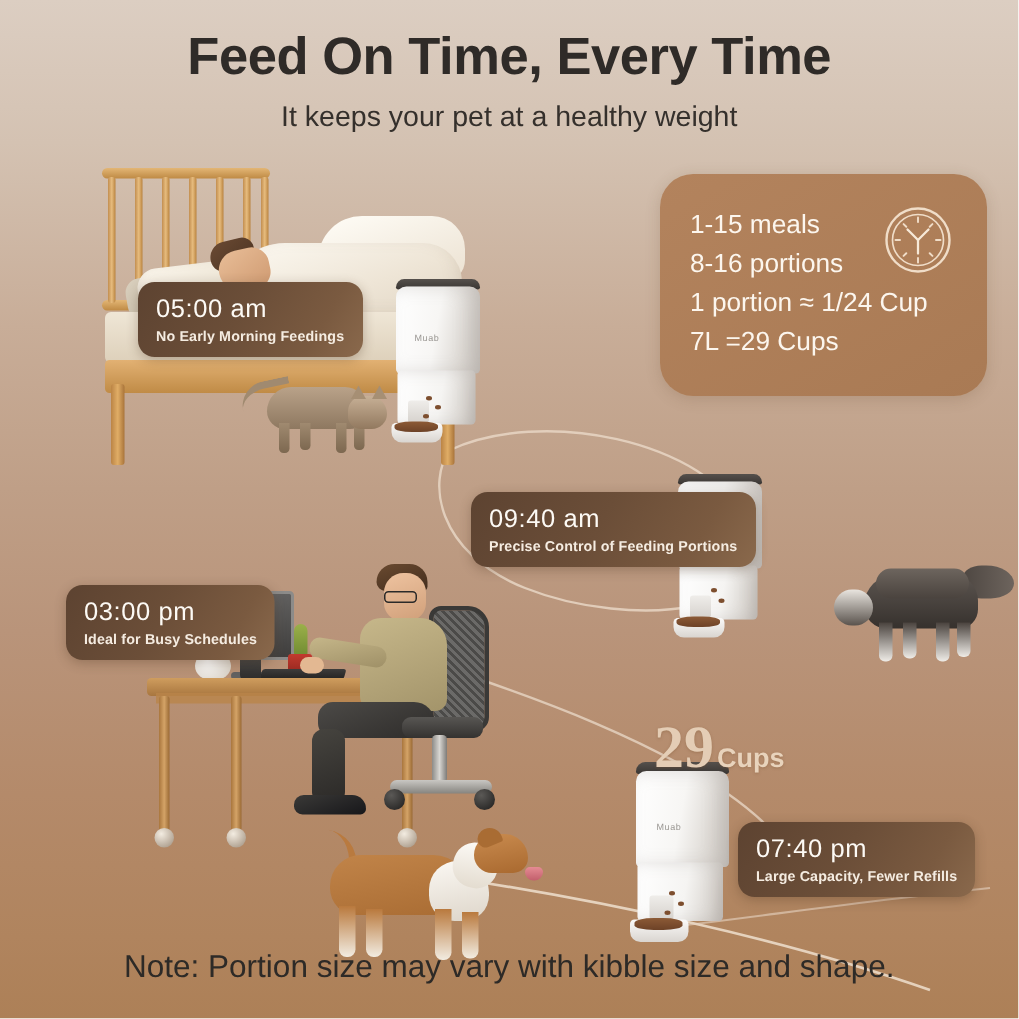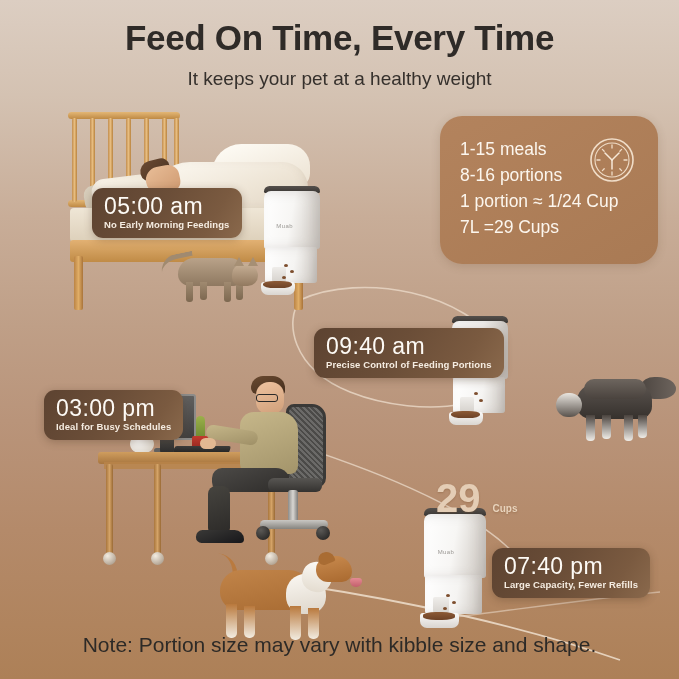--- a/index.html
+++ b/index.html
@@ -171,32 +171,32 @@
   .info-lines{position:absolute;left:20px;top:20px;color:#fcf6ee;}
   .info-lines div{font-size:17.5px;line-height:26px;white-space:nowrap;}
   .clock-icon{position:absolute;right:22px;top:20px;width:48px;height:48px;}
 
   .badge{
     position:absolute;border-radius:11px;
     background:linear-gradient(120deg,#5d4331 0%,#6b4e38 45%,#7a5a40 78%,#8a694c 100%);
     box-shadow:0 2px 8px rgba(70,45,25,.3);
     padding:5px 12px 7px 12px;
   }
-  .badge .b-time{color:#fdfaf5;font-size:23px;font-weight:500;line-height:26px;letter-spacing:.4px;}
+  .badge .b-time{color:#fdfaf5;font-size:17px;font-weight:500;line-height:26px;letter-spacing:.4px;}
   .badge .b-sub{color:#f5ece1;font-size:9.5px;font-weight:bold;line-height:12px;letter-spacing:.1px;white-space:nowrap;}
 
   #badge-0500{left:92px;top:188px;}
   #badge-0930{left:314px;top:328px;}
   #badge-0300{left:44px;top:390px;}
   #badge-0700{left:492px;top:548px;}
 
   .cups-label{position:absolute;left:436px;top:478px;color:#d6bda3;
     font-weight:bold;text-shadow:0 1px 2px rgba(120,80,45,.35);}
-  .cups-num{font-size:40px;line-height:40px;color:#e4cdb5;}
-  .cups-word{font-size:10px;margin-left:12px;color:#e8d3bc;}
+  .cups-num{font-size:40px;line-height:40px;color:#e4cdb5;font-family:Liberation Serif, serif;}
+  .cups-word{font-size:18px;margin-left:2px;color:#e8d3bc;}
 
   .note{
     position:absolute;left:0;right:0;bottom:22px;text-align:center;
     font-size:21px;color:#2d2a27;
   }
 </style>
 </head>
 <body>
 
 <div id="stage">

